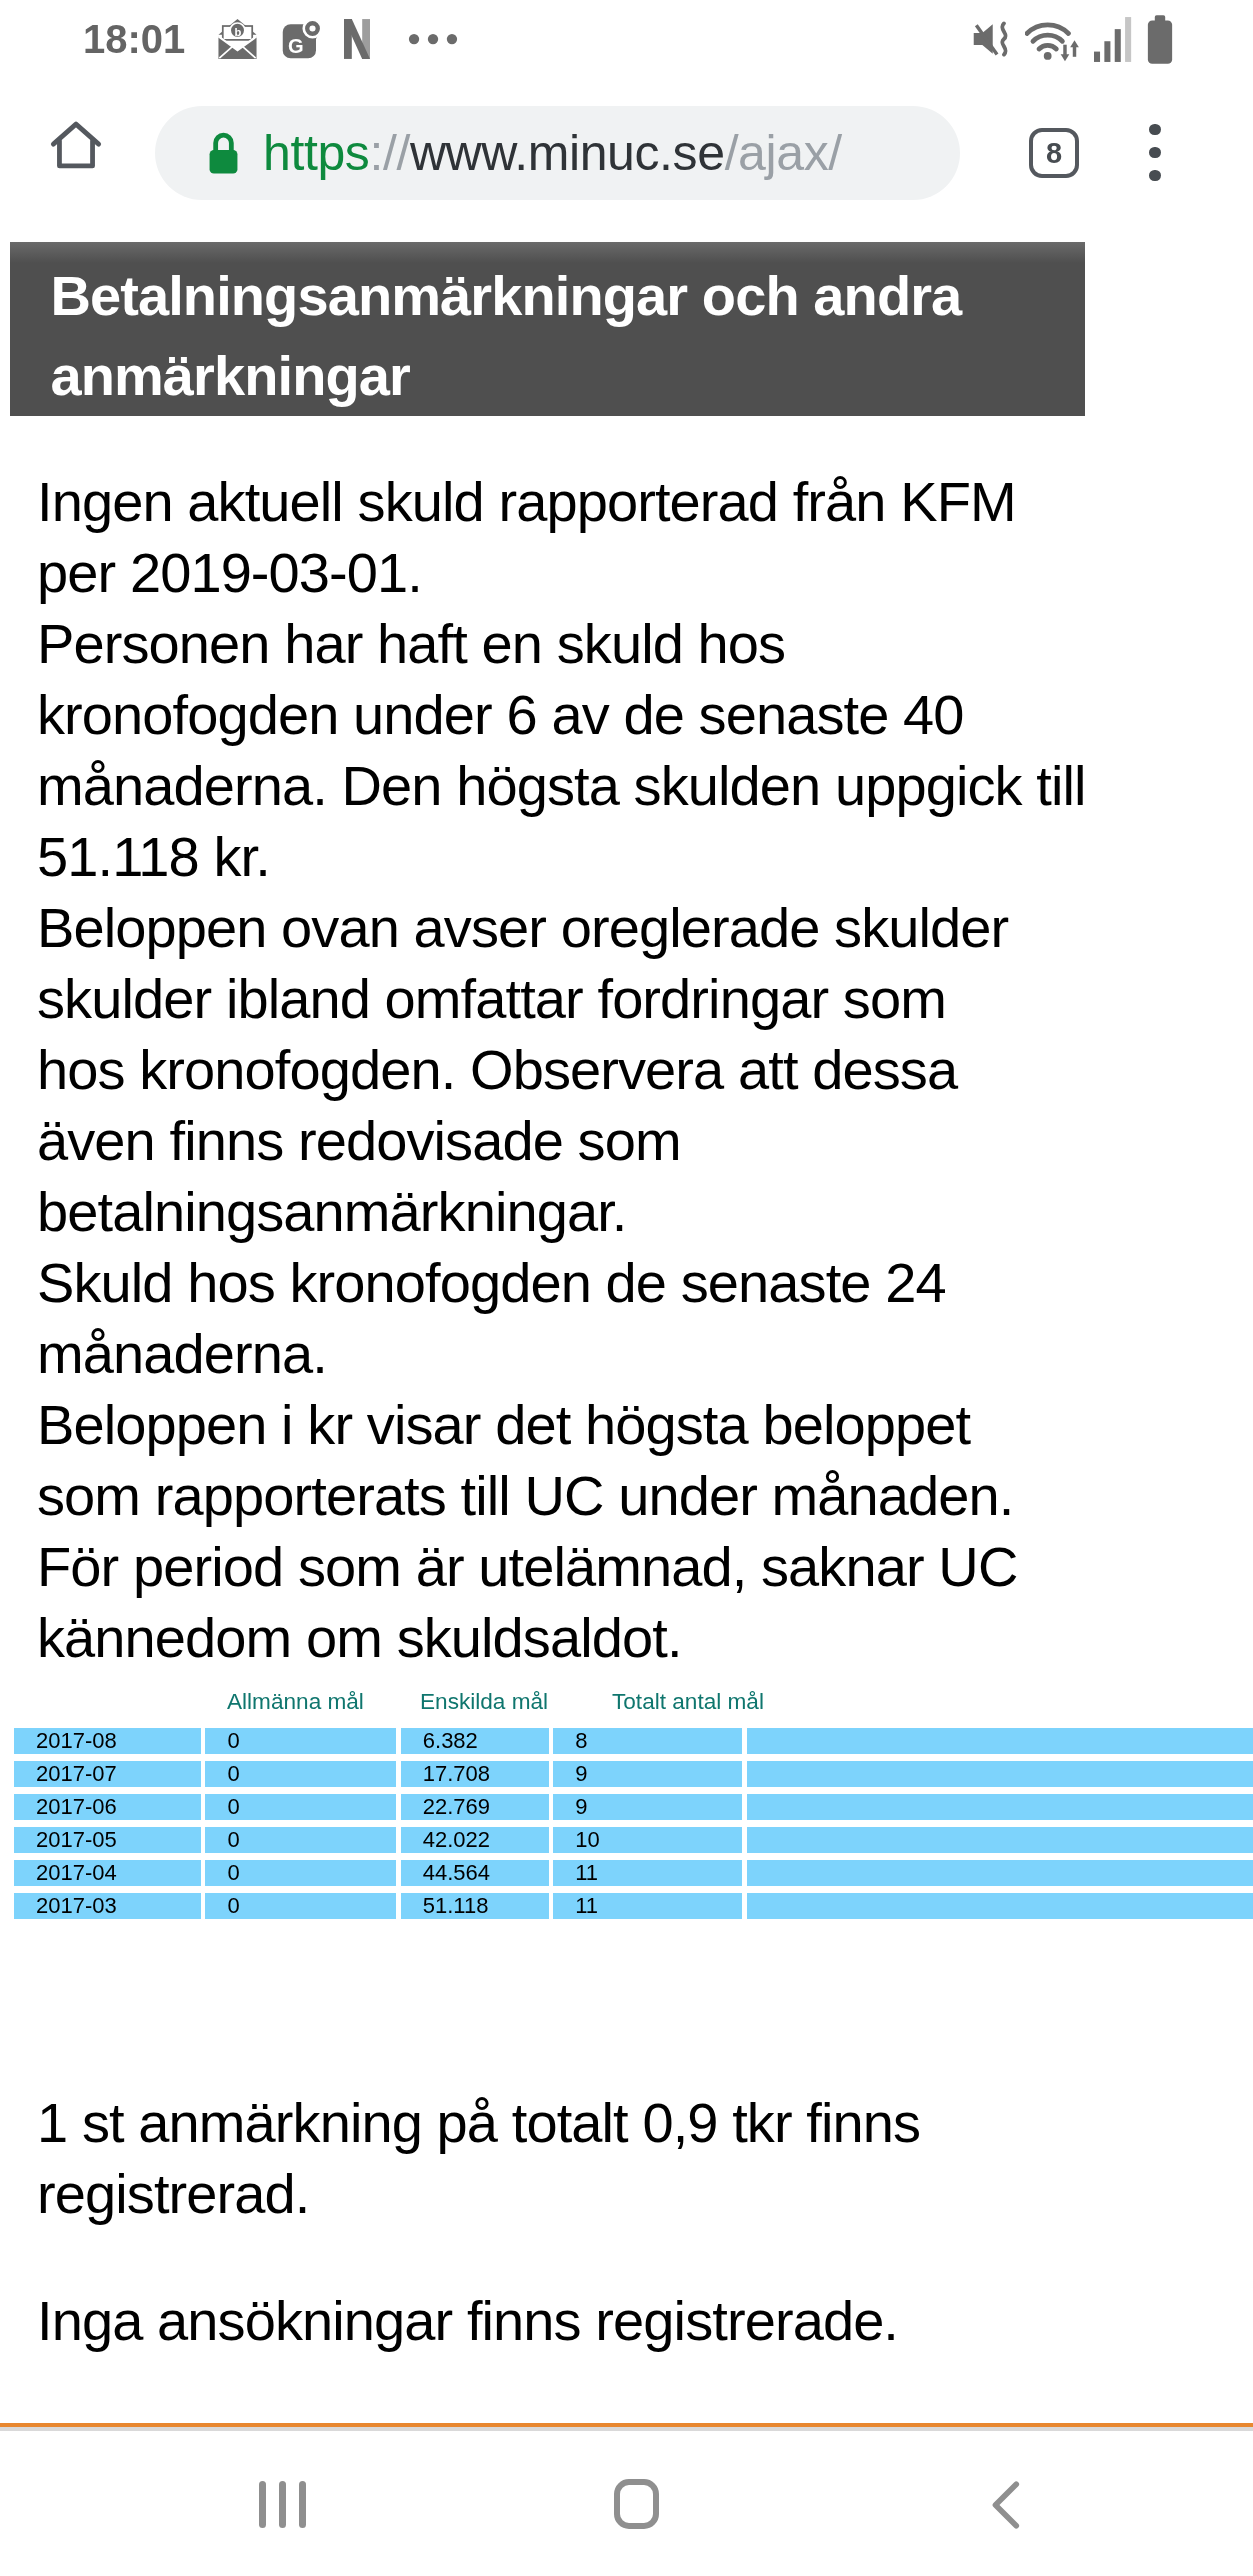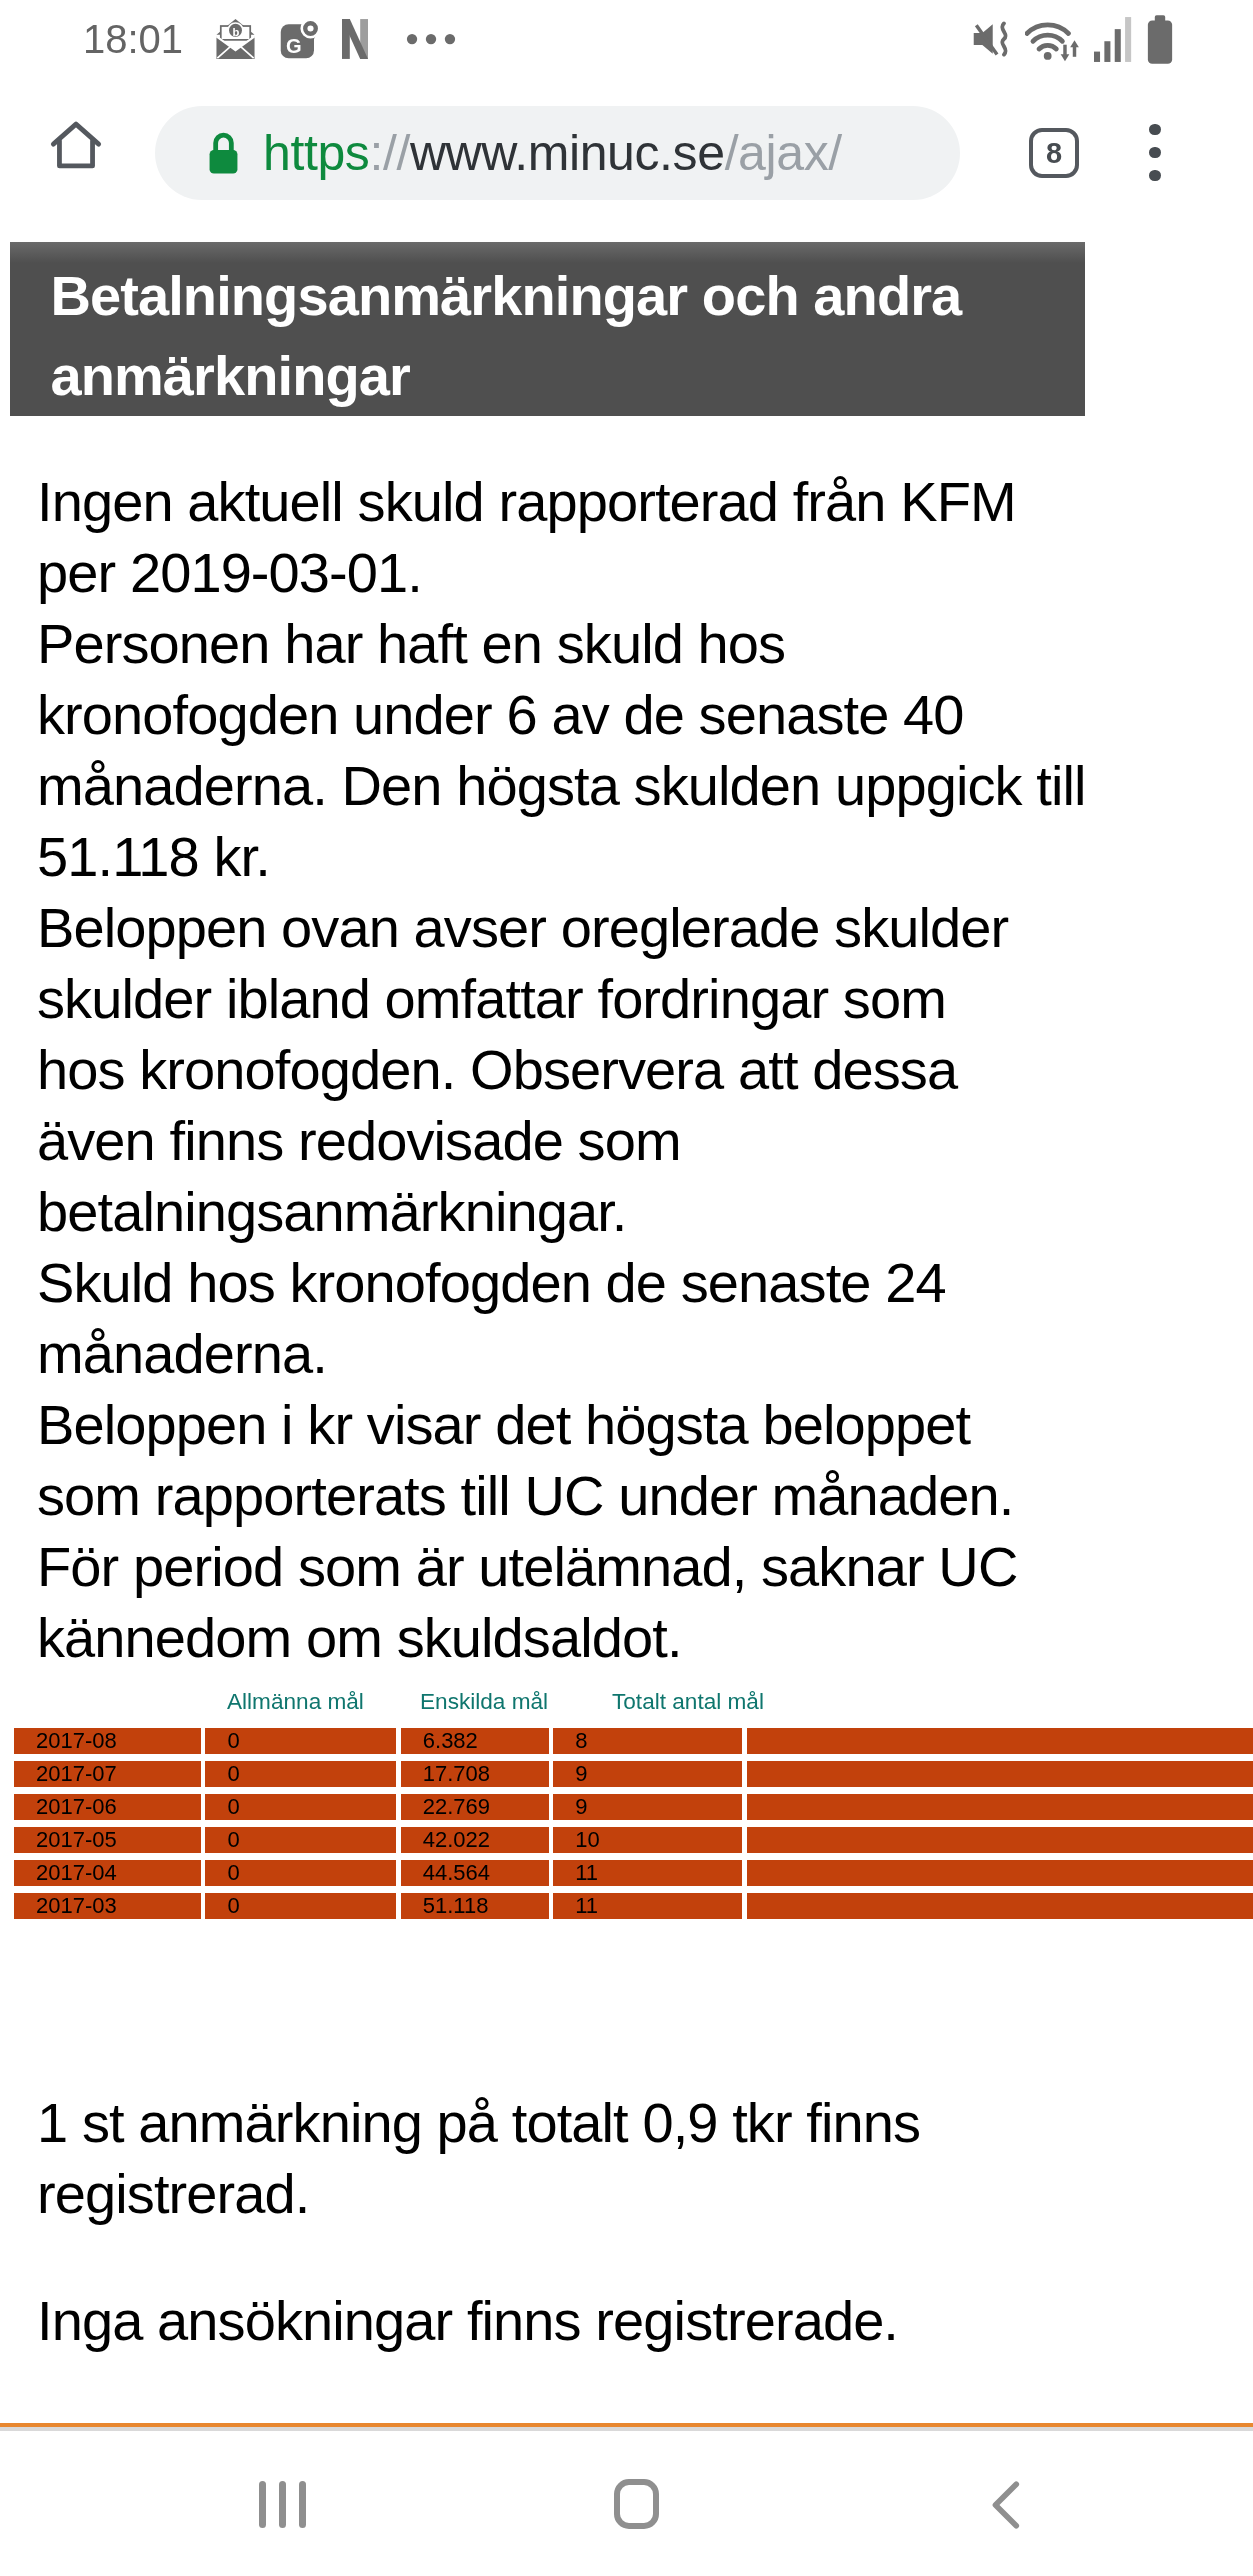--- a/index.html
+++ b/index.html
@@ -3,21 +3,21 @@
 <meta charset="utf-8">
 <style>
   html,body{margin:0;padding:0;overflow:hidden;}
   body{
     width:1253px;height:2576px;position:relative;background:#fff;
     font-family:"Liberation Sans","DejaVu Sans",sans-serif;color:#000;
   }
   
   .status-bar{position:absolute;top:0;left:0;width:1253px;height:78px;background:#fff;}
   .status-left{position:absolute;left:83px;top:0;height:78px;display:flex;align-items:center;gap:21px;}
-  .status-time{font-size:40px;color:#646464;letter-spacing:0;margin-right:8.7px;}
+  .status-time{font-size:40px;color:#646464;letter-spacing:0;margin-right:8.7px;font-weight:bold;}
   .status-right{position:absolute;right:80px;top:0;height:78px;display:flex;align-items:center;gap:15px;}
   .sicon{display:block;}
   
   .toolbar{position:absolute;top:78px;left:0;width:1253px;height:144px;background:#fff;}
   .home-btn{position:absolute;left:48px;top:40px;width:56px;height:54px;}
   .omnibox{position:absolute;left:155px;top:28px;width:805px;height:94px;background:#f0f2f3;border-radius:47px;
            display:flex;align-items:center;padding-left:50px;box-sizing:border-box;}
   .lock{margin-right:21px;flex:0 0 auto;}
   .url{font-size:50px;white-space:nowrap;letter-spacing:-0.4px;}
   .u-scheme{color:#0e8a3e;}
@@ -37,21 +37,21 @@
   .band div{font-size:56px;font-weight:bold;line-height:80px;letter-spacing:-0.9px;white-space:nowrap;}
   
   .report-text{position:absolute;top:466px;left:37px;width:1217px;}
   .bl{font-size:56px;line-height:71px;letter-spacing:-0.9px;white-space:nowrap;color:#000;}
   
   .kfm-table{position:absolute;top:1689px;left:14px;width:1239px;}
   .thead{position:relative;height:39px;}
   .thead span{position:absolute;top:0;font-size:22.6px;font-weight:normal;white-space:nowrap;color:#0f766e;}
   .th-1{left:213px;} .th-2{left:406px;} .th-3{left:598px;}
   .trow{display:flex;gap:4.4px;margin-bottom:7px;}
-  .trow div{background:#c2410c;height:26px;line-height:26px;font-size:22px;padding-left:22px;
+  .trow div{background:#7dd3fc;height:26px;line-height:26px;font-size:22px;padding-left:22px;
             box-sizing:border-box;white-space:nowrap;color:#000;}
   .c0{width:187px;} .c1{width:191px;} .c2{width:148px;} .c3{width:189px;} .c4{flex:1;padding-left:0;}
   
   .summary-1{position:absolute;top:2087px;left:37px;}
   .summary-2{position:absolute;top:2285px;left:37px;}
   
   .orange-rule{position:absolute;top:2423px;left:0;width:1253px;height:4.4px;background:#e8872f;}
   .gray-rule{position:absolute;top:2427px;left:0;width:1253px;height:4.4px;background:#d9d9d9;}
   
   .navbar{position:absolute;top:2432px;left:0;width:1253px;height:144px;background:#fff;}

